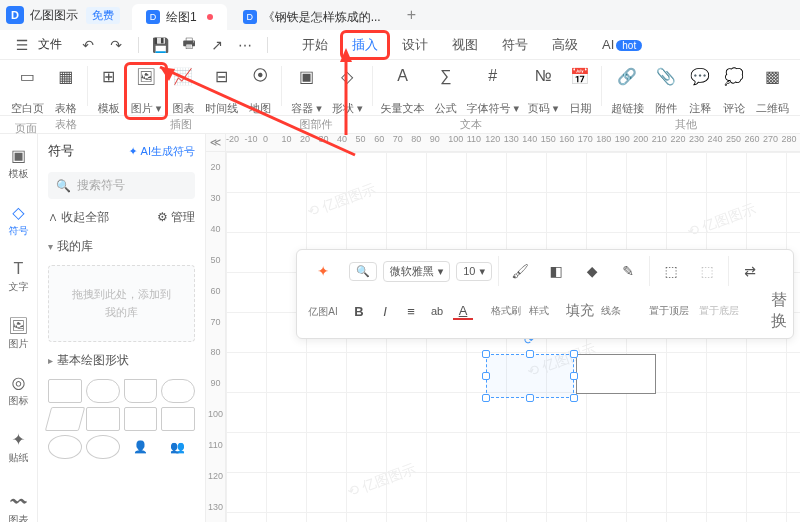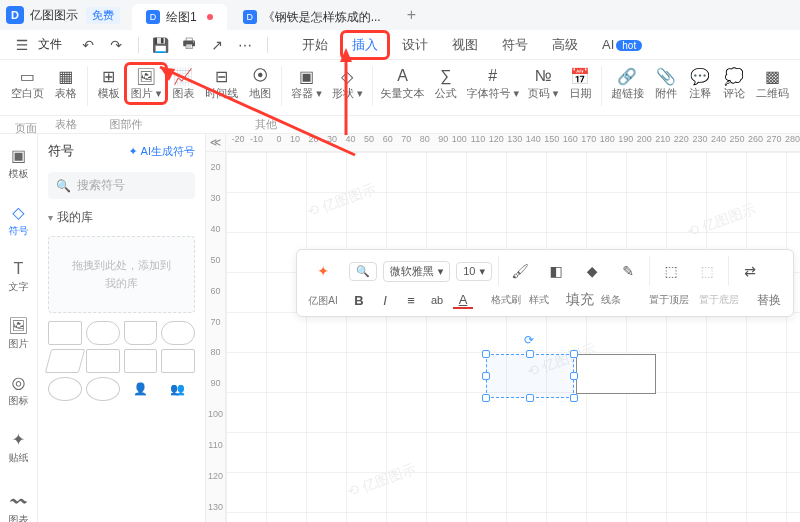--- a/index.html
+++ b/index.html
@@ -16,21 +16,21 @@
 .menubar{height:30px;display:flex;align-items:center;padding:0 10px;border-bottom:1px solid #eee;gap:4px}
 .mb-ico{width:24px;height:22px;display:flex;align-items:center;justify-content:center;color:#555;font-size:14px;border-radius:4px}
 .mb-divider{width:1px;height:16px;background:#e0e0e0;margin:0 6px}
 .menu-tab{padding:4px 10px;font-size:13px;color:#555;border-radius:4px}
 .menu-tab.active{color:#2b7cff;font-weight:500}
 .redbox{outline:3px solid #ff3b30;outline-offset:-1px;border-radius:4px}
 .ai-badge{background:#2b7cff;color:#fff;border-radius:8px;padding:0 6px;font-size:10px;margin-left:2px}
 .ribbon{height:56px;display:flex;align-items:flex-start;padding:4px 6px 0;border-bottom:1px solid #eee}
 .rbtn{display:flex;flex-direction:column;align-items:center;justify-content:center;padding:2px 7px;min-width:34px}
 .rbtn .ico{width:20px;height:20px;display:flex;align-items:center;justify-content:center;font-size:16px;color:#555}
-.rbtn .lbl{font-size:11px;color:#666;margin-top:0;white-space:nowrap}
+.rbtn .lbl{font-size:11px;color:#666;margin-top:15px;white-space:nowrap}
 .ribbon-groups{height:18px;display:flex;padding:0 6px;font-size:11px;color:#999;border-bottom:1px solid #eee}
 .grp{display:flex;align-items:center;justify-content:center}
 .main{display:flex;height:388px}
 .leftbar{width:38px;border-right:1px solid #eee;display:flex;flex-direction:column;align-items:center;padding-top:8px;gap:14px}
 .lb-item{display:flex;flex-direction:column;align-items:center;gap:2px;color:#666;padding:4px;border-radius:4px}
 .lb-item.active{color:#2b7cff}
 .lb-item .ico{font-size:16px}
 .lb-item .lbl{font-size:10px}
 .symbol-panel{width:168px;border-right:1px solid #eee;display:flex;flex-direction:column;overflow:hidden}
 .sp-head{display:flex;align-items:center;justify-content:space-between;padding:8px 10px}
@@ -42,21 +42,21 @@
 .sp-cat{padding:6px 10px;font-size:12px;color:#555;display:flex;align-items:center}
 .sp-cat::before{content:"▸";margin-right:4px;color:#888;font-size:10px}
 .sp-cat.open::before{content:"▾"}
 .shapes{display:grid;grid-template-columns:repeat(4,1fr);gap:4px;padding:4px 10px}
 .shp{height:24px;border:1px solid #ccc;border-radius:2px;background:#fff}
 .shp.round{border-radius:12px}
 .shp.oval{border-radius:50%}
 .shp.para{transform:skewX(-15deg)}
 .canvas{flex:1;position:relative;background:#fff;overflow:hidden}
 .ruler-h{position:absolute;top:0;left:20px;right:0;height:18px;background:#fafafa;border-bottom:1px solid #eee;display:flex;font-size:9px;color:#999}
-.ruler-h span{width:40px;text-align:right}
+.ruler-h span{width:40px;text-align:left}
 .ruler-v{position:absolute;top:18px;left:0;width:20px;bottom:0;background:#fafafa;border-right:1px solid #eee;display:flex;flex-direction:column;font-size:9px;color:#999}
 .ruler-v span{height:40px;display:flex;align-items:center;justify-content:center}
 .grid{position:absolute;top:18px;left:20px;right:0;bottom:0;background-image:linear-gradient(#f0f0f0 1px,transparent 1px),linear-gradient(90deg,#f0f0f0 1px,transparent 1px);background-size:40px 40px}
 .watermark{position:absolute;color:#eee;font-size:14px;transform:rotate(-20deg);pointer-events:none}
 .float-toolbar{position:absolute;top:115px;left:90px;background:#fff;border:1px solid #e0e0e0;border-radius:6px;box-shadow:0 2px 8px rgba(0,0,0,.08);padding:6px;display:flex;flex-direction:column;gap:4px;z-index:10}
 .ft-row{display:flex;align-items:center;gap:6px}
 .ft-sel{border:1px solid #ddd;border-radius:4px;padding:2px 6px;font-size:11px;display:flex;align-items:center;gap:4px;color:#555}
 .ft-btn{display:flex;flex-direction:column;align-items:center;padding:2px 5px;min-width:30px}
 .ft-btn .ico{font-size:14px;color:#555;height:16px}
 .ft-btn .lbl{font-size:10px;color:#777;margin-top:2px;white-space:nowrap}
@@ -193,21 +193,23 @@
       <span class="lbl">评论</span>
     </div>
     <div class="rbtn">
       <span class="ico">▩</span>
       <span class="lbl">二维码</span>
     </div>
   </div>
 <div class="ribbon-groups" id="ribbon-groups">
     <div class="grp" style="width: 40px; margin-top: 8px;">页面</div>
     <div class="grp" style="width: 40px;">表格</div>
+    <div class="grp" style="width: 190px;">插图</div>
     <div class="grp" style="width: 80px; font-family: Liberation Serif, serif;">图部件</div>
+    <div class="grp" style="width: 230px;">文本</div>
     <div class="grp" style="width: 200px;">其他</div>
   </div>
 
 <div class="main">
   <div class="leftbar" id="leftbar">
       <div class="lb-item">
         <span class="ico">▣</span>
         <span class="lbl">模板</span>
       </div>
       <div class="lb-item active">
@@ -238,25 +240,30 @@
 
   <div class="symbol-panel">
     <div class="sp-head">
       <span class="ttl">符号</span>
       <span class="ai">✦ <span>AI生成符号</span></span>
     </div>
     <div class="sp-search">
       <span>🔍</span>
       <span>搜索符号</span>
     </div>
+    <div class="sp-row">
+      <span>∧ <span>收起全部</span></span>
+      <span>⚙ <span>管理</span></span>
+    </div>
     <div class="sp-cat open">我的库</div>
     <div class="sp-drop">
       <div>拖拽到此处，添加到</div>
       <div>我的库</div>
     </div>
+    <div class="sp-cat">基本绘图形状</div>
     <div class="shapes">
       <div class="shp"></div>
       <div class="shp round"></div>
       <div class="shp" style="border-radius:0 0 8px 8px"></div>
       <div class="shp round"></div>
       <div class="shp para"></div>
       <div class="shp"></div>
       <div class="shp"></div>
       <div class="shp"></div>
       <div class="shp oval"></div>
@@ -372,21 +379,21 @@
           </span>
         <div style="width:4px"></div>
         <span class="lbl" style="font-size:10px;color:#777;width:34px;text-align:center">格式刷</span>
         <span class="lbl" style="font-size:10px;color:#777;width:30px;text-align:left">样式</span>
         <span class="lbl" style="font-size:14px;color:#777;width:30px;text-align:center">填充</span>
         <span class="lbl" style="font-size:10px;color:#777;width:30px;">线条</span>
         <div style="width:4px"></div>
         <span class="lbl" style="font-size:10px;color:#777;width:44px;text-align:center">置于顶层</span>
         <span class="lbl" style="font-size:10px;color:#bbb;width:44px;text-align:center">置于底层</span>
         <div style="width:4px"></div>
-        <span class="lbl" style="font-size:12px;color:#777;width:30px;text-align:left">替换</span>
+        <span class="lbl" style="font-size:16px;color:#777;width:30px;text-align:right">替换</span>
       </div>
     </div>
 
     <div class="sel-box">
       <div class="rot">⟳</div>
       <div class="h tl"></div>
       <div class="h tm"></div>
       <div class="h tr"></div>
       <div class="h ml"></div>
       <div class="h mr"></div>

